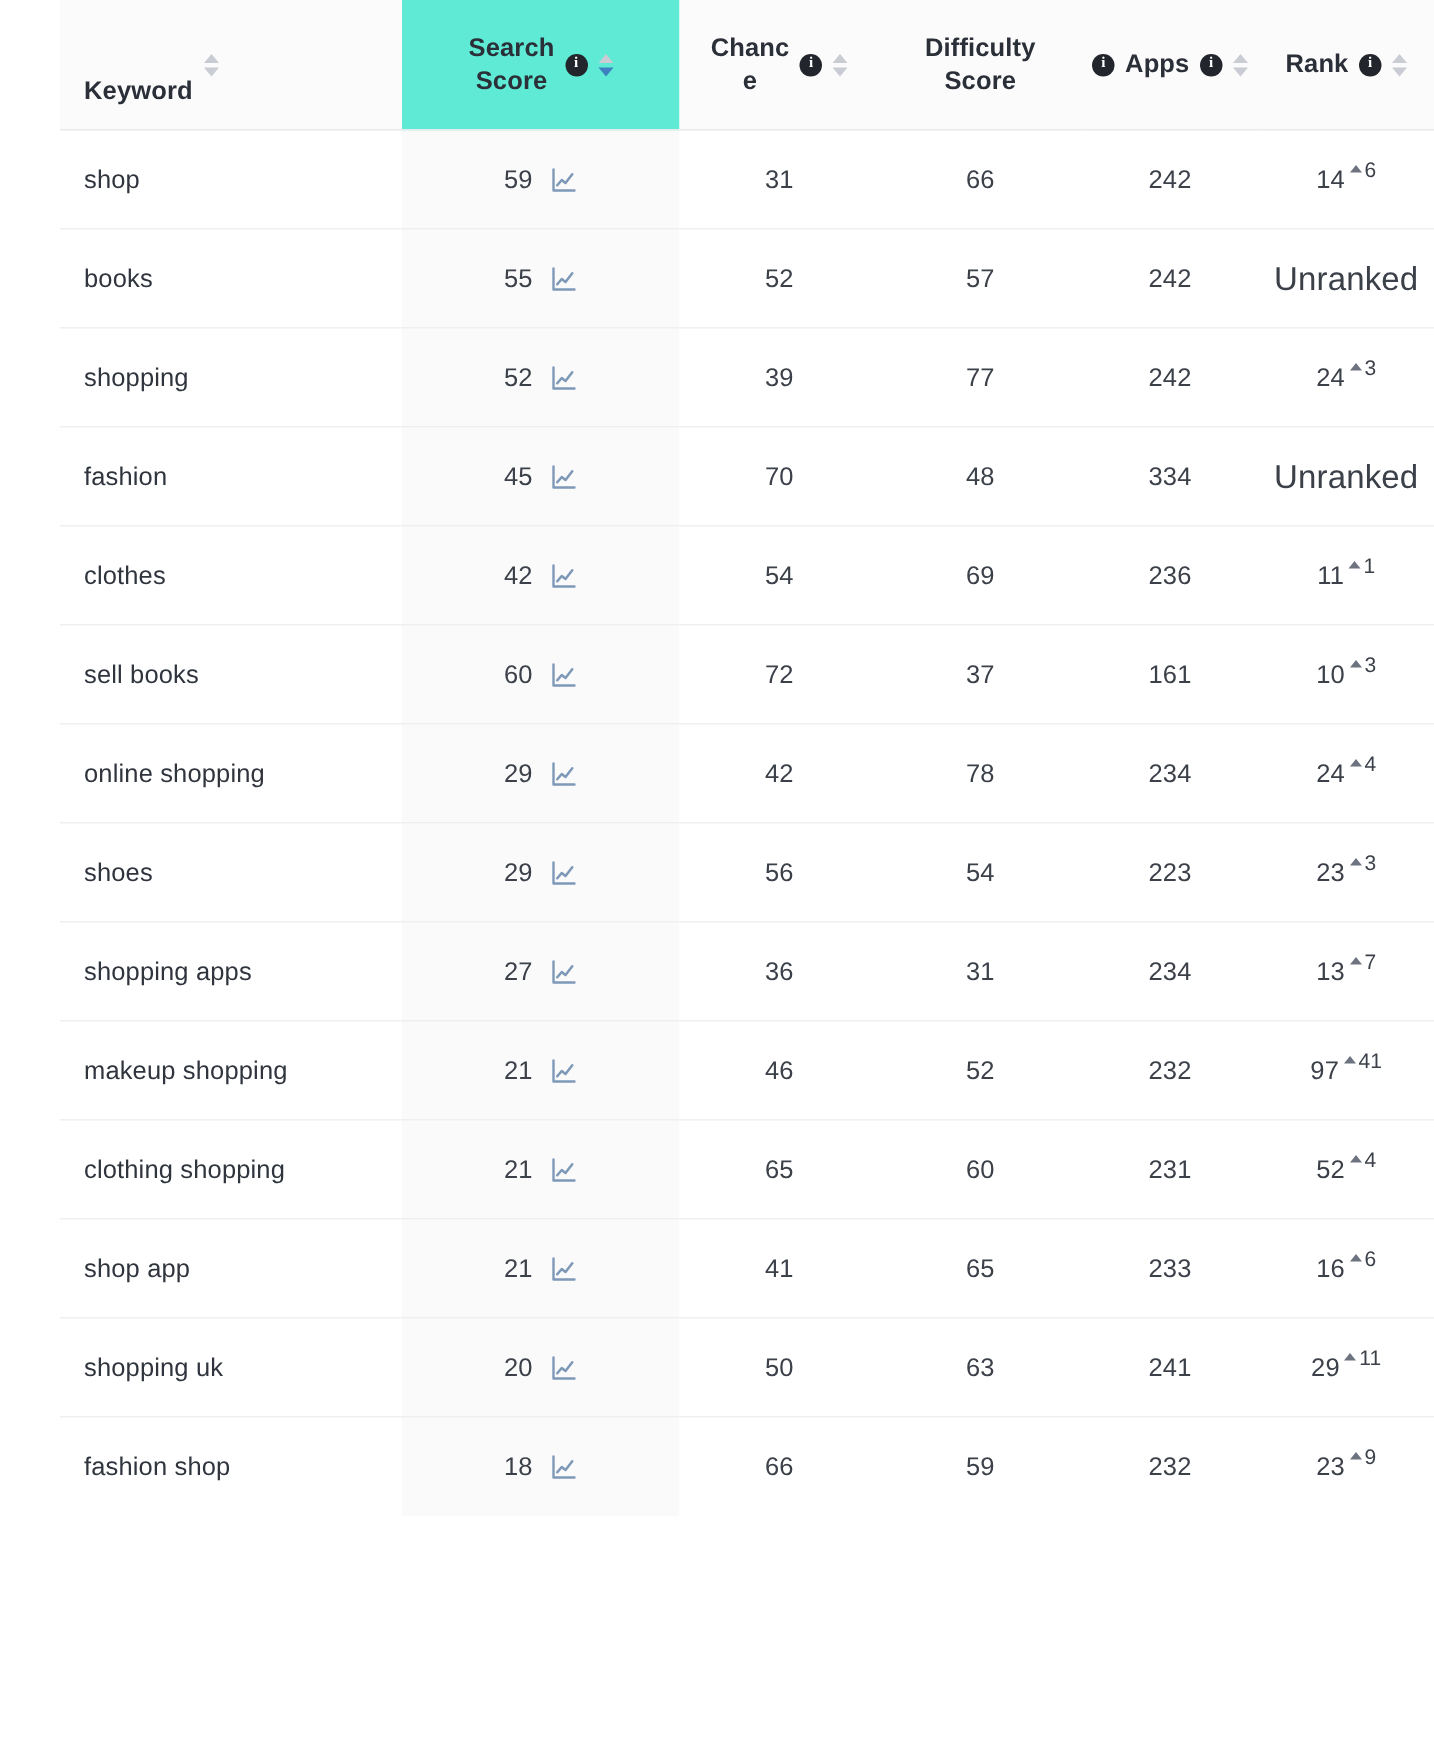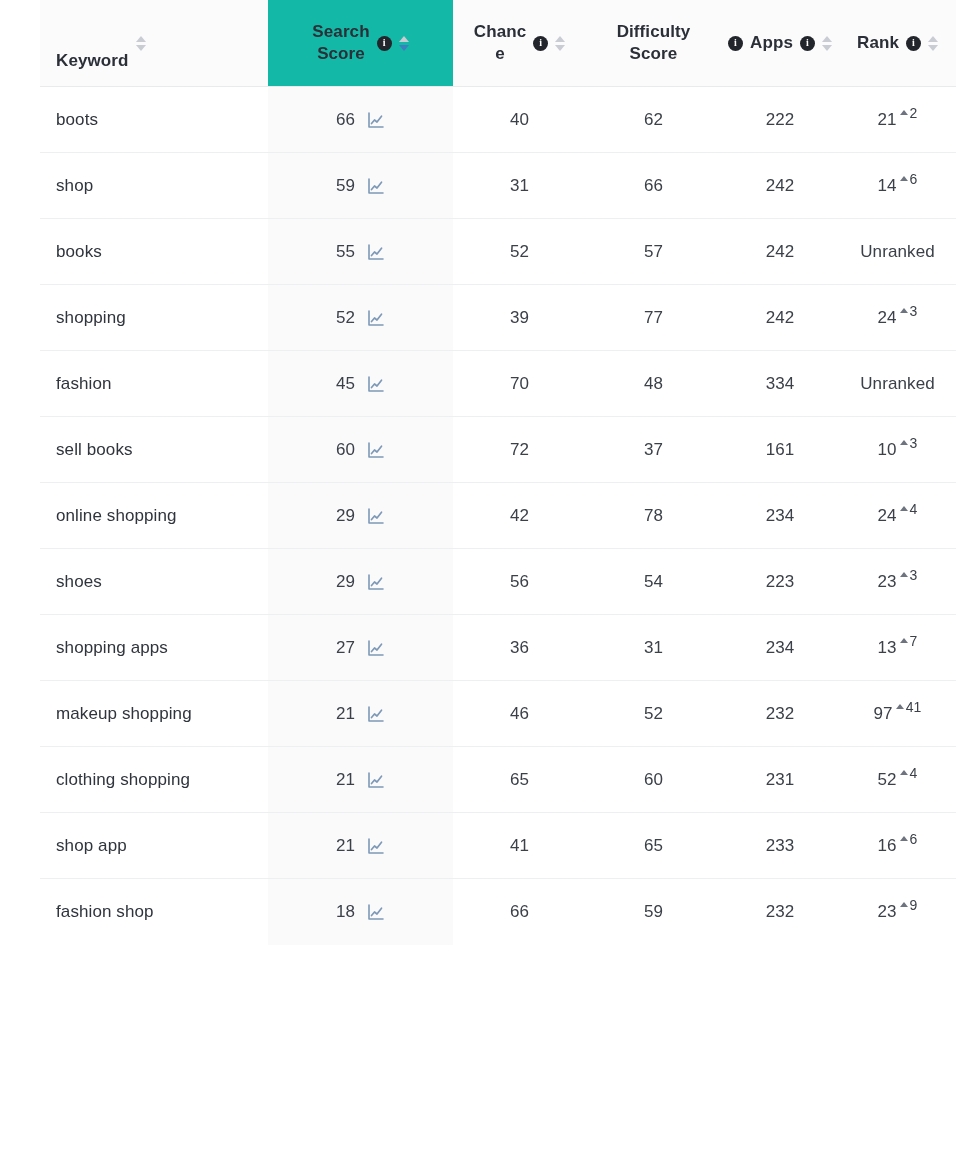--- a/index.html
+++ b/index.html
@@ -38,21 +38,21 @@
   thead th {
     background: #fbfbfc;
     vertical-align: middle;
     padding: 0;
     height: 86px;
     font-weight: 700;
     font-size: 17px;
     color: #2b2f38;
     letter-spacing: .1px;
   }
-  thead th.shaded { background: #14b8a6; }
+  thead th.shaded { background: #5eead4; }
 
   .th-inner {
     display: flex;
     align-items: center;
     justify-content: center;
     gap: 7px;
     padding: 0 6px;
     height: 86px;
   }
   .th-inner.left { justify-content: flex-start; padding-left: 16px; }
@@ -145,21 +145,21 @@
   }
   .tri {
     width: 0; height: 0;
     border-left: 4px solid transparent;
     border-right: 4px solid transparent;
     margin-top: 4px;
   }
   .tri.up { border-bottom: 5px solid #6d7480; }
   .tri.down { border-top: 5px solid #6d7480; }
   .delta-num { font-size: 14px; color: #3b4049; }
-  .unranked { font-size: 17px; color: #3b4049; }
+  .unranked { font-size: 22px; color: #3b4049; }
 
   .bottom-pad { height: 28px; background: #ffffff; }
 </style>
 </head>
 <body>
 
 <div class="page">
   <div class="table-wrap">
     <table class="kw-table">
       <colgroup>
@@ -241,44 +241,20 @@
                 <span class="ar up"></span>
                 <span class="ar dn"></span>
               </span>
             </div>
           </th>
 
         </tr>
       </thead>
       <tbody id="tbody">
           <tr>
-            <td class="kw">boots</td>
-            <td class="shaded">
-              <div class="score-cell">
-                <span>66</span>
-                <span class="chart-icon">
-                  <svg width="18" height="18" viewBox="0 0 18 18" fill="none">
-                    <path d="M2 2 V16 H16" stroke="#7e99b8" stroke-width="1.6" stroke-linecap="round" stroke-linejoin="round"></path>
-                    <path d="M4.5 12.5 L7.5 9 L10 11 L14.5 5.2" stroke="#7e99b8" stroke-width="1.7" stroke-linecap="round" stroke-linejoin="round"></path>
-                  </svg>
-                </span>
-              </div>
-            </td>
-            <td>40</td>
-            <td>62</td>
-            <td>222</td>
-            <td><span class="rank-cell">
-                <span class="rank-val">21</span>
-                <span class="rank-delta">
-                  <span class="tri up"></span>
-                  <span class="delta-num">2</span>
-                </span>
-              </span></td>
-          </tr>
-          <tr>
             <td class="kw">shop</td>
             <td class="shaded">
               <div class="score-cell">
                 <span>59</span>
                 <span class="chart-icon">
                   <svg width="18" height="18" viewBox="0 0 18 18" fill="none">
                     <path d="M2 2 V16 H16" stroke="#7e99b8" stroke-width="1.6" stroke-linecap="round" stroke-linejoin="round"></path>
                     <path d="M4.5 12.5 L7.5 9 L10 11 L14.5 5.2" stroke="#7e99b8" stroke-width="1.7" stroke-linecap="round" stroke-linejoin="round"></path>
                   </svg>
                 </span>
@@ -349,20 +325,44 @@
                   </svg>
                 </span>
               </div>
             </td>
             <td>70</td>
             <td>48</td>
             <td>334</td>
             <td><span class="unranked">Unranked</span></td>
           </tr>
           <tr>
+            <td class="kw">clothes</td>
+            <td class="shaded">
+              <div class="score-cell">
+                <span>42</span>
+                <span class="chart-icon">
+                  <svg width="18" height="18" viewBox="0 0 18 18" fill="none">
+                    <path d="M2 2 V16 H16" stroke="#7e99b8" stroke-width="1.6" stroke-linecap="round" stroke-linejoin="round"></path>
+                    <path d="M4.5 12.5 L7.5 9 L10 11 L14.5 5.2" stroke="#7e99b8" stroke-width="1.7" stroke-linecap="round" stroke-linejoin="round"></path>
+                  </svg>
+                </span>
+              </div>
+            </td>
+            <td>54</td>
+            <td>69</td>
+            <td>236</td>
+            <td><span class="rank-cell">
+                <span class="rank-val">11</span>
+                <span class="rank-delta">
+                  <span class="tri up"></span>
+                  <span class="delta-num">1</span>
+                </span>
+              </span></td>
+          </tr>
+          <tr>
             <td class="kw">sell books</td>
             <td class="shaded">
               <div class="score-cell">
                 <span>60</span>
                 <span class="chart-icon">
                   <svg width="18" height="18" viewBox="0 0 18 18" fill="none">
                     <path d="M2 2 V16 H16" stroke="#7e99b8" stroke-width="1.6" stroke-linecap="round" stroke-linejoin="round"></path>
                     <path d="M4.5 12.5 L7.5 9 L10 11 L14.5 5.2" stroke="#7e99b8" stroke-width="1.7" stroke-linecap="round" stroke-linejoin="round"></path>
                   </svg>
                 </span>
@@ -513,20 +513,44 @@
               </div>
             </td>
             <td>41</td>
             <td>65</td>
             <td>233</td>
             <td><span class="rank-cell">
                 <span class="rank-val">16</span>
                 <span class="rank-delta">
                   <span class="tri up"></span>
                   <span class="delta-num">6</span>
+                </span>
+              </span></td>
+          </tr>
+          <tr>
+            <td class="kw">shopping uk</td>
+            <td class="shaded">
+              <div class="score-cell">
+                <span>20</span>
+                <span class="chart-icon">
+                  <svg width="18" height="18" viewBox="0 0 18 18" fill="none">
+                    <path d="M2 2 V16 H16" stroke="#7e99b8" stroke-width="1.6" stroke-linecap="round" stroke-linejoin="round"></path>
+                    <path d="M4.5 12.5 L7.5 9 L10 11 L14.5 5.2" stroke="#7e99b8" stroke-width="1.7" stroke-linecap="round" stroke-linejoin="round"></path>
+                  </svg>
+                </span>
+              </div>
+            </td>
+            <td>50</td>
+            <td>63</td>
+            <td>241</td>
+            <td><span class="rank-cell">
+                <span class="rank-val">29</span>
+                <span class="rank-delta">
+                  <span class="tri up"></span>
+                  <span class="delta-num">11</span>
                 </span>
               </span></td>
           </tr>
           <tr>
             <td class="kw">fashion shop</td>
             <td class="shaded">
               <div class="score-cell">
                 <span>18</span>
                 <span class="chart-icon">
                   <svg width="18" height="18" viewBox="0 0 18 18" fill="none">

